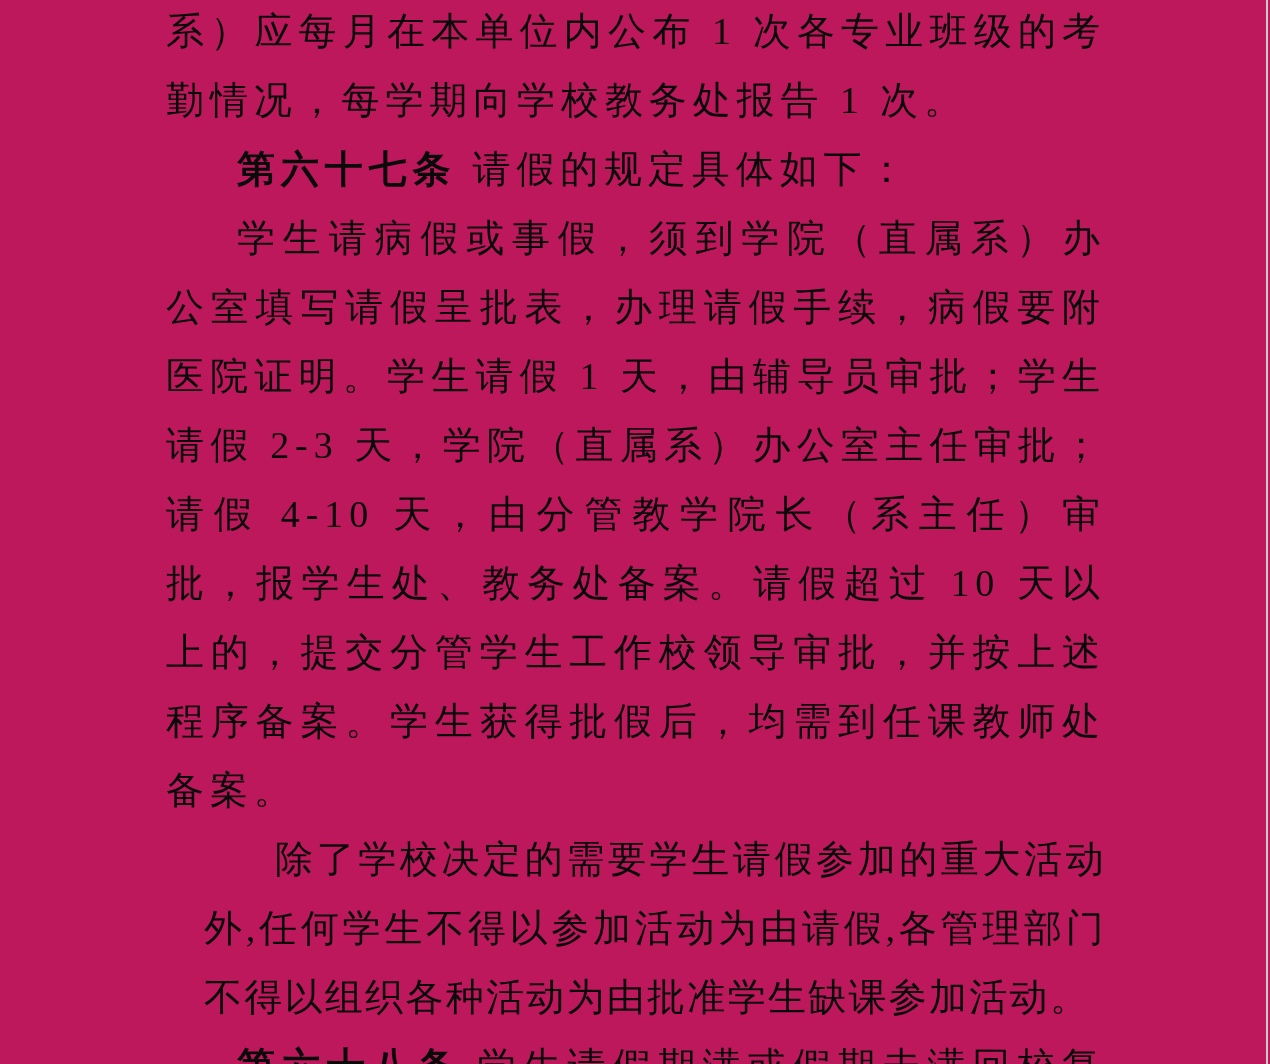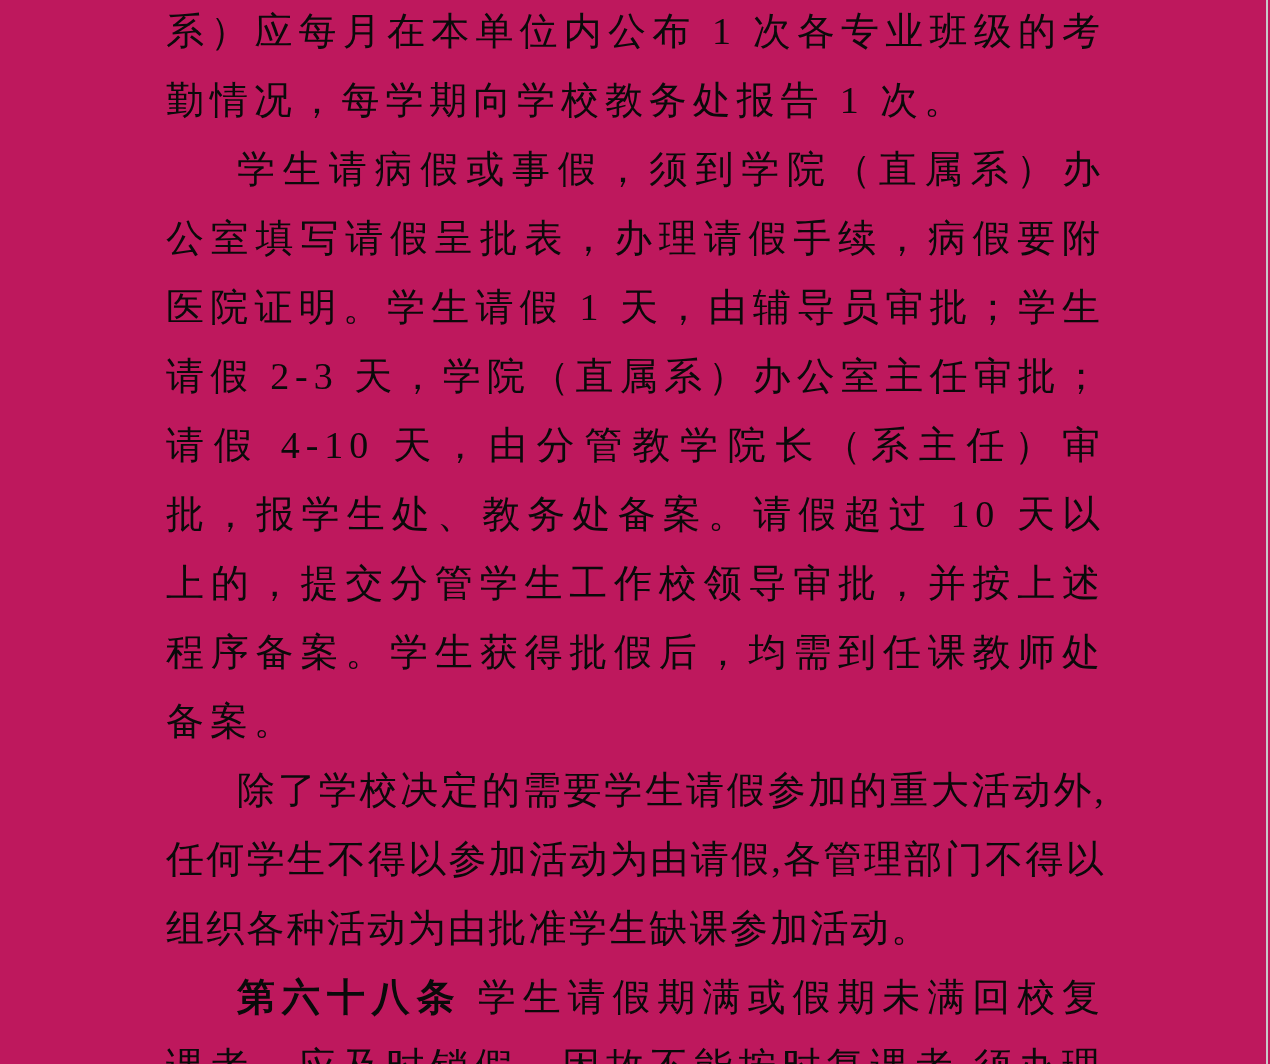--- a/index.html
+++ b/index.html
@@ -32,40 +32,44 @@
   }
   .para.continuation {
     text-indent: 0;
   }
   .term {
     font-weight: bold;
     margin-right: 0.42em;
   }
   .tight {
     letter-spacing: 0.06em;
+    margin-left: 38px;
   }
   .scan-edge {
     position: absolute;
     top: 0;
     right: 2px;
     width: 2px;
     height: 1064px;
     background: #c9c9c9;
   }
 </style>
 </head>
 <body>
 
 <div class="page">
   <div class="content">
 
     <p class="para continuation">
       <span>系）应每月在本单位内公布 1 次各专业班级的考勤情况，每学期向学校教务处报告 1 次。</span>
     </p>
 
+    <p class="para">
+      <span class="term">第六十七条</span><span>请假的规定具体如下：</span>
+    </p>
 
     <p class="para">
       <span>学生请病假或事假，须到学院（直属系）办公室填写请假呈批表，办理请假手续，病假要附医院证明。学生请假 1 天，由辅导员审批；学生请假 2-3 天，学院（直属系）办公室主任审批；请假 4-10 天，由分管教学院长（系主任）审批，报学生处、教务处备案。请假超过 10 天以上的，提交分管学生工作校领导审批，并按上述程序备案。学生获得批假后，均需到任课教师处备案。</span>
     </p>
 
     <p class="para tight">
       <span>除了学校决定的需要学生请假参加的重大活动外,任何学生不得以参加活动为由请假,各管理部门不得以组织各种活动为由批准学生缺课参加活动。</span>
     </p>
 
     <p class="para">

